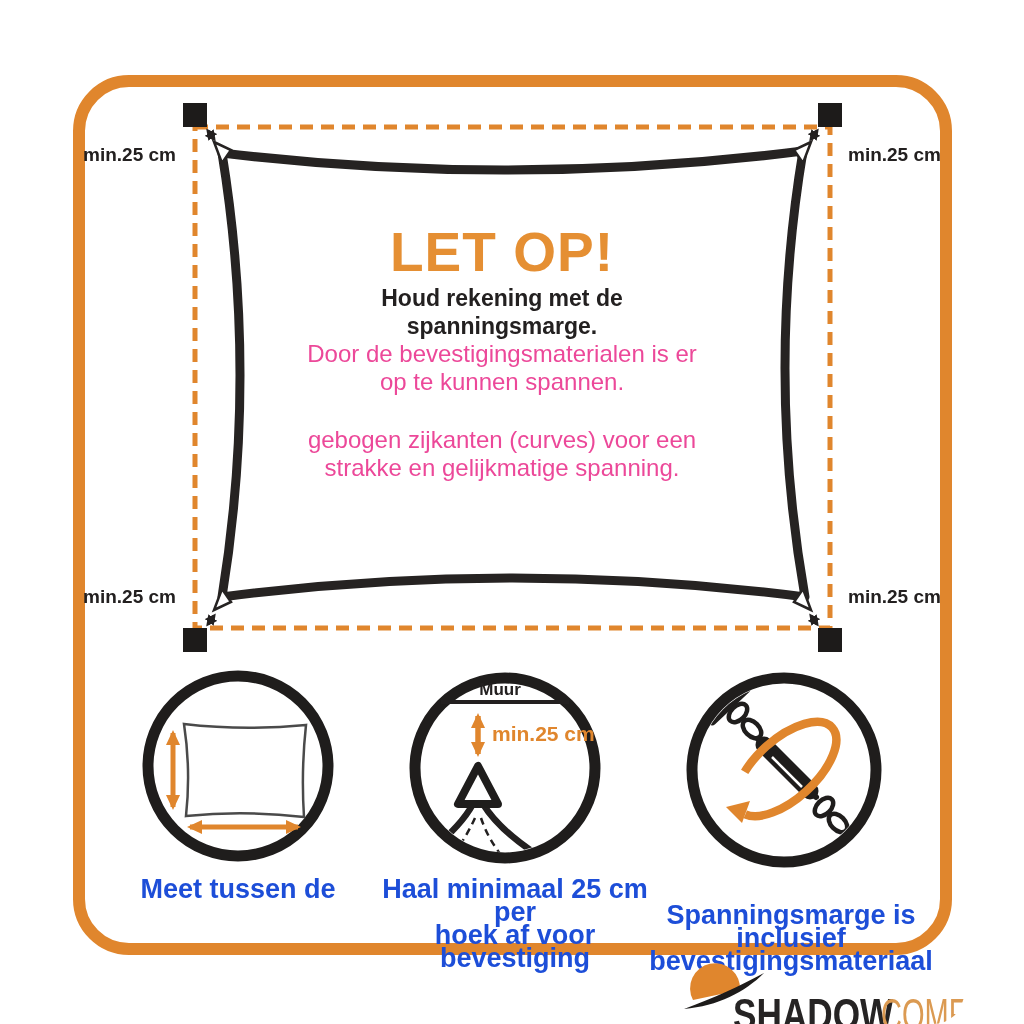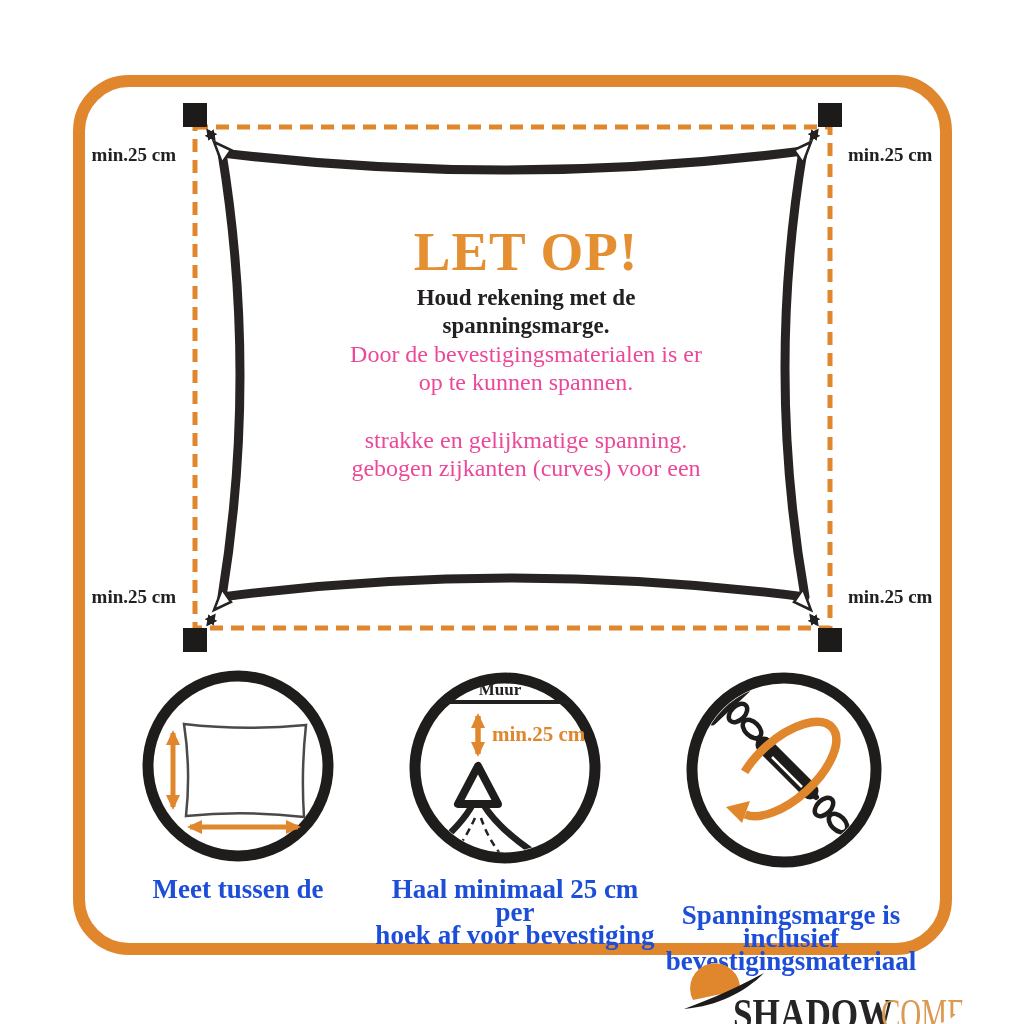--- a/index.html
+++ b/index.html
@@ -1,28 +1,28 @@
 <!DOCTYPE html>
 <html><head>
 <meta charset="utf-8">
 <style>
   html,body{margin:0;padding:0;background:#ffffff;}
   .canvas{
     position:relative;width:964px;height:1024px;overflow:hidden;background:#ffffff;
-    font-family:Liberation Serif, serif;color:#232020;border-radius:31px;
+    font-family:Liberation Sans, sans-serif;color:#232020;border-radius:31px;
   }
   .abs{position:absolute;}
   .frame{
     left:73px;top:75px;width:879px;height:880px;box-sizing:border-box;
     border:12px solid #E0862D;border-radius:56px;
   }
   .corner-label{
     font-size:19px;font-weight:bold;color:#232020;white-space:nowrap;line-height:22px;
   }
-  .notice{left:272px;top:226px;width:508px;text-align:center;}
+  .notice{left:248px;top:226px;width:508px;text-align:center;}
   .notice-title{
     font-size:55px;font-weight:800;color:#E58F33;letter-spacing:1px;line-height:52px;margin-bottom:6px;
   }
   .notice-sub span{display:block;font-size:23px;font-weight:bold;line-height:28px;}
   .notice-body span{display:block;font-size:24px;font-weight:normal;line-height:28px;color:#ec4899;}
   .gap30{height:30px;}
   .caption{text-align:center;}
   .caption span{display:block;font-size:27px;font-weight:bold;line-height:23px;color:#1d4ed8;}
   .muur-label{font-size:17px;font-weight:bold;text-align:center;color:#232020;}
   .clearance-label{font-size:21px;font-weight:bold;color:#E0862D;white-space:nowrap;}
@@ -84,22 +84,22 @@
     <div class="notice-sub">
       <span>Houd rekening met de</span>
       <span>spanningsmarge.</span>
     </div>
     <div class="notice-body">
       <span>Door de bevestigingsmaterialen is er</span>
       <span>op te kunnen spannen.</span>
     </div>
     <div class="gap30"></div>
     <div class="notice-body">
+      <span>gebogen zijkanten (curves) voor een</span>
       <span>strakke en gelijkmatige spanning.</span>
-      <span>gebogen zijkanten (curves) voor een</span>
     </div>
   </div>
 
   <svg class="abs" style="left:140px;top:667px;" width="200" height="200" viewBox="0 0 200 200">
     <defs>
       <marker id="ao1" markerUnits="userSpaceOnUse" markerWidth="15" markerHeight="14" refX="12" refY="7" orient="auto-start-reverse">
         <path d="M0,0 L15,7 L0,14 Z" fill="#E0862D"></path>
       </marker>
     </defs>
     <circle cx="98" cy="99" r="90" fill="#ffffff" stroke="#1f1d1c" stroke-width="11"></circle>

